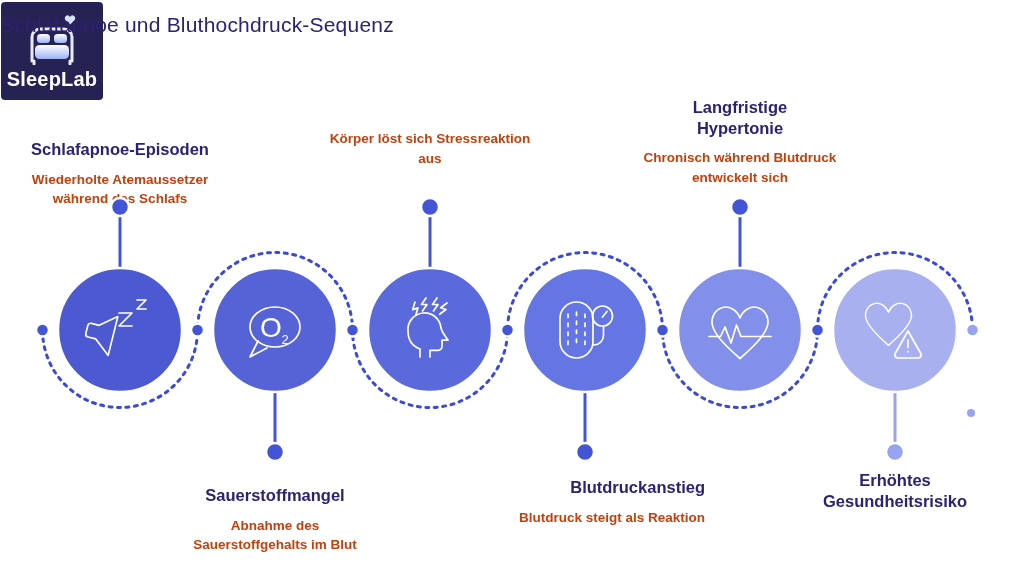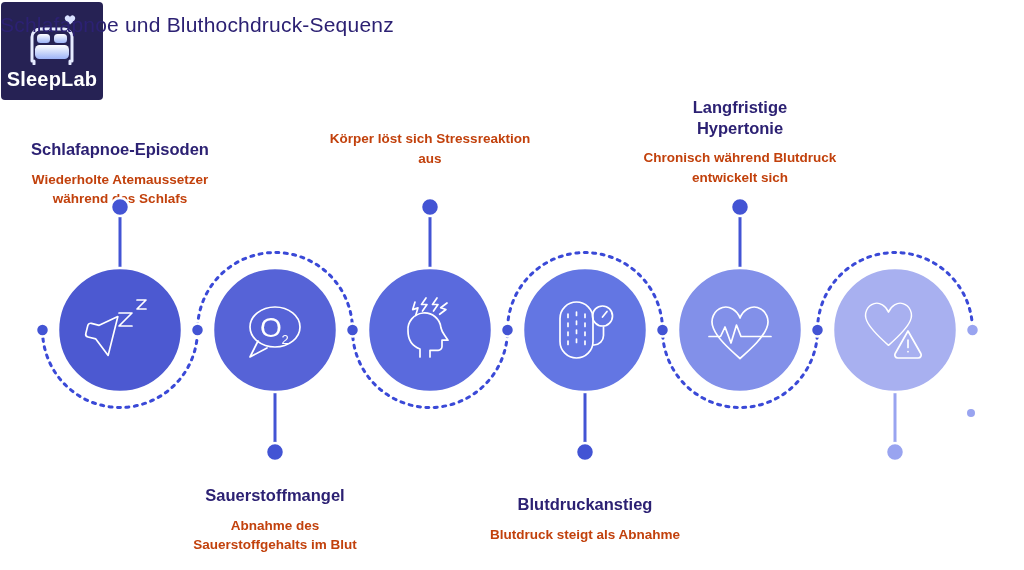--- a/index.html
+++ b/index.html
@@ -27,21 +27,21 @@
 
   
   .step-label { position:absolute; width:240px; text-align:center; color:#2c2173; }
   .step-label h3 { margin:0; font-size:16.5px; font-weight:800; line-height:1.25; white-space:pre-line; }
   .step-label p  { margin:10px 0 0; font-size:13.5px; font-weight:700; line-height:1.45;
                    white-space:pre-line; color:#c2410c; }
   .lbl-1 { left:0px;   top:119px;margin-top:20px; }
   .lbl-3 { left:310px; top:119px; }
   .lbl-5 { left:620px; top:97px;  }
   .lbl-2 { left:155px; top:477px;margin-top:8px; }
-  .lbl-4 { left:465px; top:494px; }
+  .lbl-4 { left:465px; top:477px;text-align:right; }
   .lbl-6 { left:775px; top:470px; }
 
   
   .timeline { position:absolute; left:0; top:0; }
   .icon, .icon path, .icon circle, .icon rect, .icon ellipse, .icon line {
     stroke:#ffffff; fill:none; stroke-width:1.7; stroke-linecap:round; stroke-linejoin:round;
   }
   .icon text { fill:#ffffff; stroke:none; font-family:"Liberation Sans", sans-serif; }
   .main-circle { stroke:#ffffff; stroke-width:2.5; }
   .node-dot { stroke:#ffffff; stroke-width:2.5; }
@@ -89,23 +89,25 @@
     <p>Chronisch während Blutdruck
 entwickelt sich</p>
   </div>
   <div class="step-label lbl-2">
     <h3>Sauerstoffmangel</h3>
     <p>Abnahme des
 Sauerstoffgehalts im Blut</p>
   </div>
   <div class="step-label lbl-4">
     <h3>Blutdruckanstieg</h3>
-    <p>Blutdruck steigt als Abnahme</p>
+    <p>Blutdruck steigt als Reaktion</p>
   </div>
   <div class="step-label lbl-6">
+    <h3>Erhöhtes
+Gesundheitsrisiko</h3>
   </div>
 
   <svg class="timeline" width="1024" height="570" viewBox="0 0 1024 570">
 
     <path class="dashed" d="M42.5,330 A77.5,77.5 0 0 0 197.5,330 A77.5,77.5 0 0 1 352.5,330
              A77.5,77.5 0 0 0 507.5,330 A77.5,77.5 0 0 1 662.5,330
              A77.5,77.5 0 0 0 817.5,330 A77.5,77.5 0 0 1 972.5,330" style="stroke: rgb(58, 73, 215);"></path>
     <circle cx="971" cy="413" r="4" style="fill: rgb(153, 164, 240);"></circle>
 
     <line class="conn" x1="120" y1="214" x2="120" y2="269" style="stroke: rgb(67, 84, 212);"></line>

